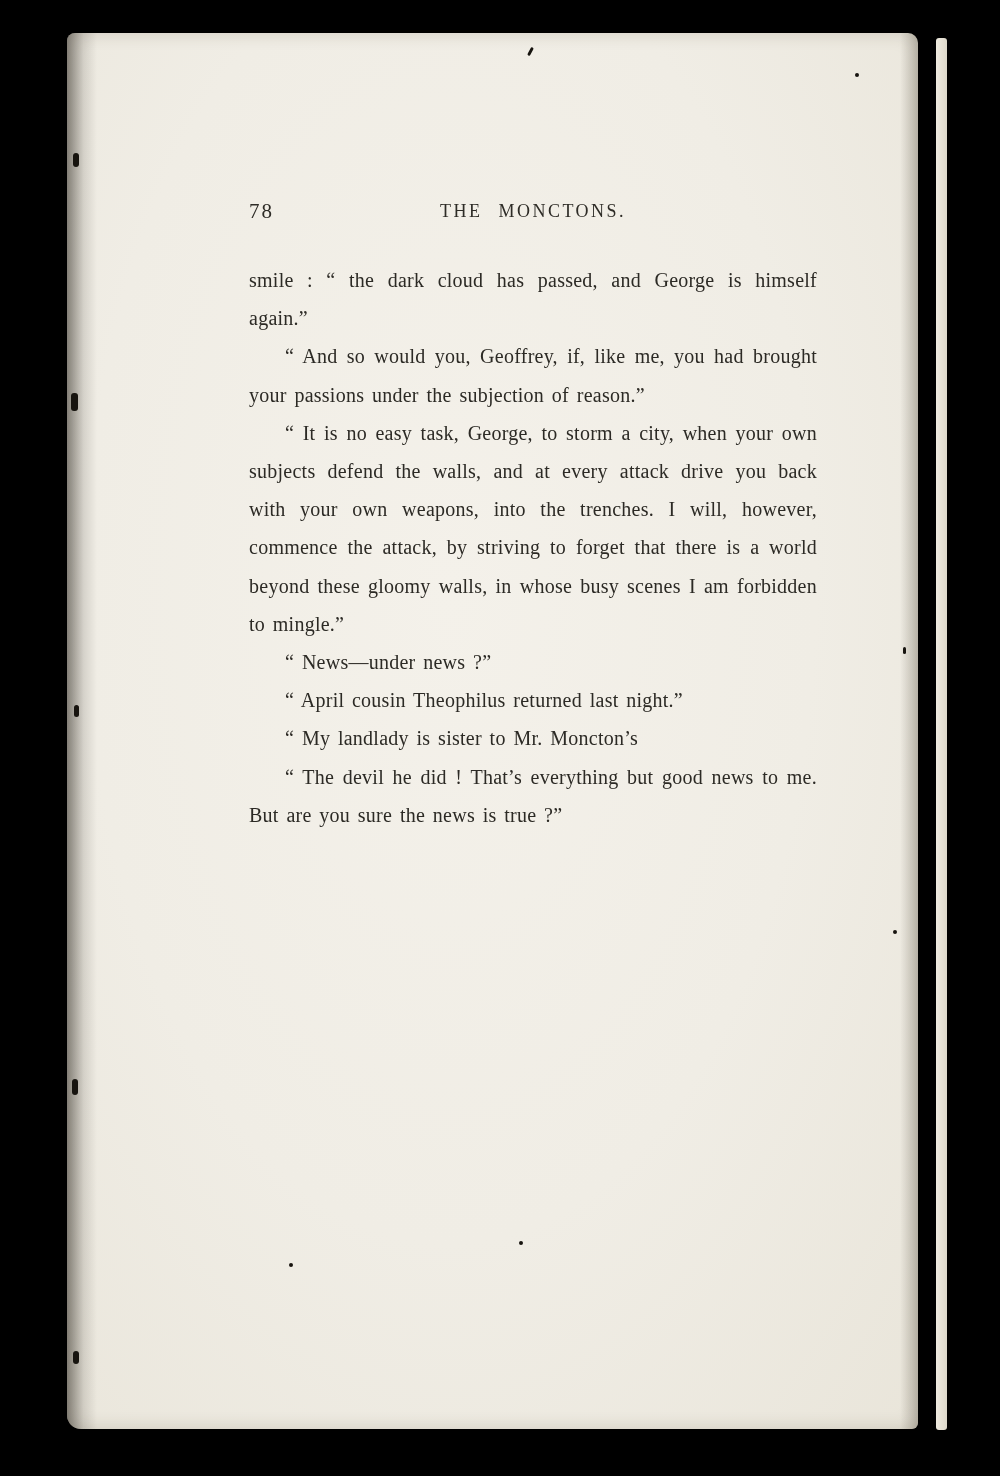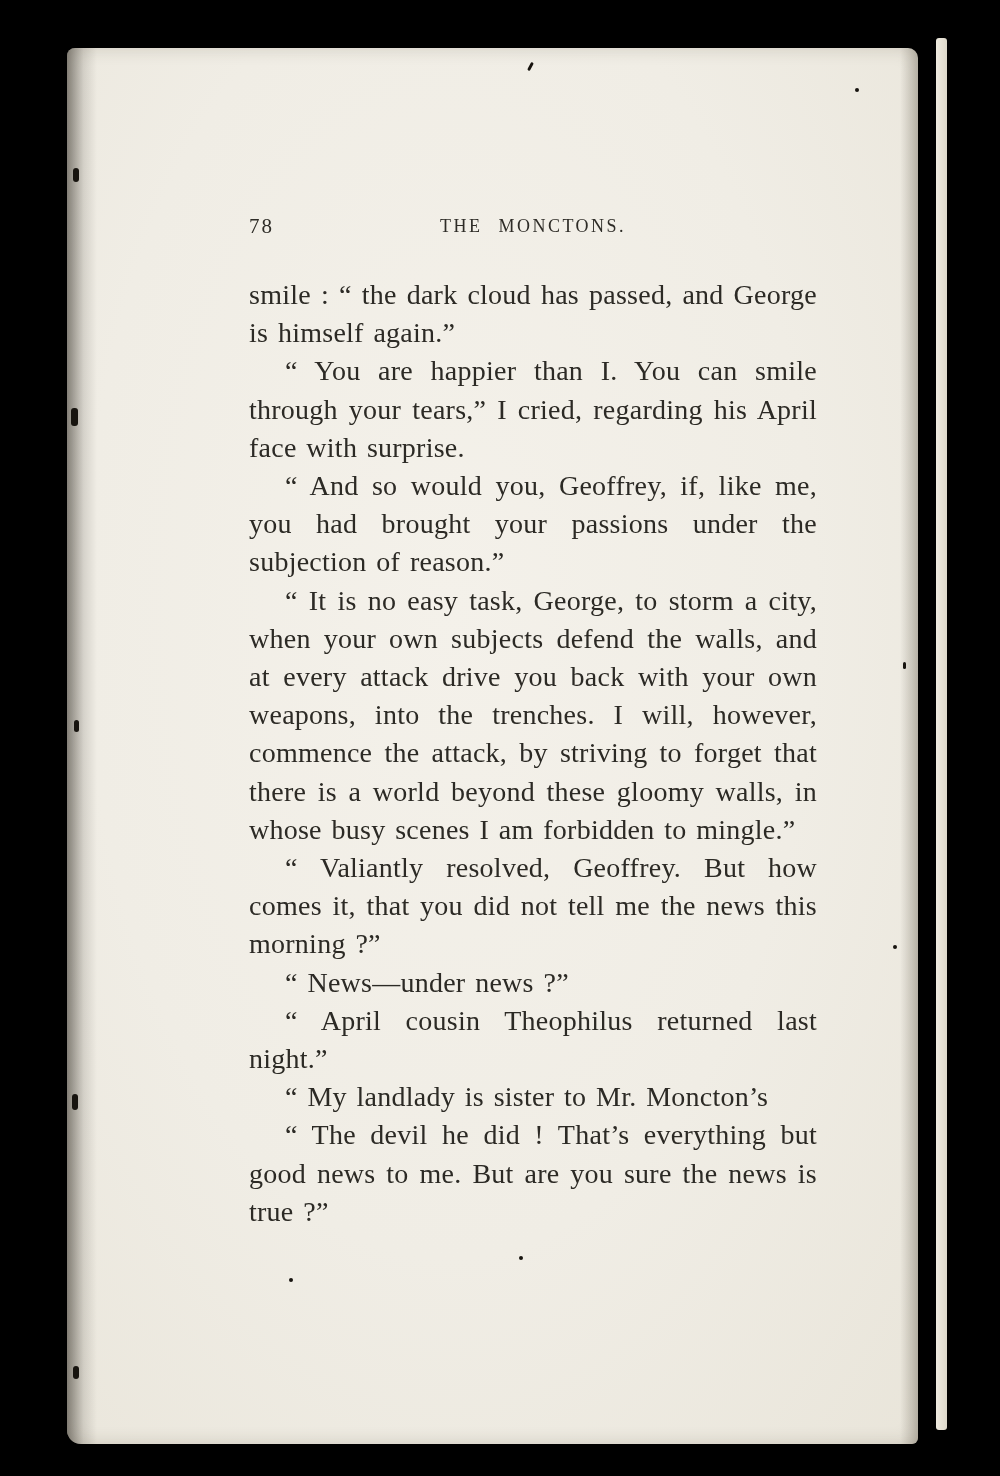--- a/index.html
+++ b/index.html
@@ -9,21 +9,21 @@
     position: relative;
     background: #000;
     font-family: "Liberation Serif", "DejaVu Serif", serif;
     overflow: hidden;
   }
 
   
   .page {
     position: absolute;
     left: 67px;
-    top: 48px;
+    top: 33px;
     width: 851px;
     height: 1396px;
     background: radial-gradient(ellipse at 45% 40%, #f4f1ea 0%, #f0ede5 55%, #e9e5da 100%);
     border-radius: 8px 10px 6px 14px;
     box-shadow: inset 0 0 18px rgba(60,50,30,0.18);
   }
 
   
   .binding-shadow {
     position: absolute;
@@ -85,21 +85,21 @@
     text-align: center;
     font-size: 18px;
     letter-spacing: 2.5px;
     word-spacing: 9px;
     padding-top: 4px;
     color: #2e2c27;
   }
 
   .para {
     margin: 0;
-    font-size: 28px;
+    font-size: 20px;
     line-height: 38.2px;
     text-align: justify;
     letter-spacing: 0.25px;
     word-spacing: 2.5px;
   }
   .para.indent { text-indent: 36px; }
 </style>
 </head>
 <body>
 
@@ -107,24 +107,22 @@
   <div class="binding-shadow"></div>
   <div class="page-curl-shadow"></div>
 
   <div class="content">
     <div class="page-header">
       <span class="page-number">78</span>
       <div class="running-title">THE  MONCTONS.</div>
     </div>
 
     <p class="para">smile : “ the dark cloud has passed, and George is himself again.”</p>
-    <p class="para indent">“ You are happier than I.  You can smile through your tears,” I cried, regarding his April face with surprise.</p>
     <p class="para indent">“ And so would you, Geoffrey, if, like me, you had brought your passions under the subjection of reason.”</p>
     <p class="para indent">“ It is no easy task, George, to storm a city, when your own subjects defend the walls, and at every attack drive you back with your own weapons, into the trenches.  I will, however, commence the attack, by striving to forget that there is a world beyond these gloomy walls, in whose busy scenes I am forbidden to mingle.”</p>
-    <p class="para indent">“ Valiantly resolved, Geoffrey.  But how comes it, that you did not tell me the news this morning ?”</p>
     <p class="para indent">“ News—under news ?”</p>
     <p class="para indent">“ April cousin Theophilus returned last night.”</p>
     <p class="para indent">“ My landlady  is  sister  to  Mr.  Moncton’s</p>
     <p class="para indent">“ The devil he did !  That’s everything but good news to me.  But are you sure the news is true ?”</p>
   </div>
 
   <div class="speck" style="left:462px; top:14px; width:3px; height:9px; transform:rotate(28deg); border-radius:2px;"></div>
   <div class="speck" style="left:788px; top:40px; width:4px; height:4px;"></div>
   <div class="speck" style="left:836px; top:614px; width:3px; height:7px; border-radius:2px;"></div>
   <div class="speck" style="left:826px; top:897px; width:4px; height:4px;"></div>

